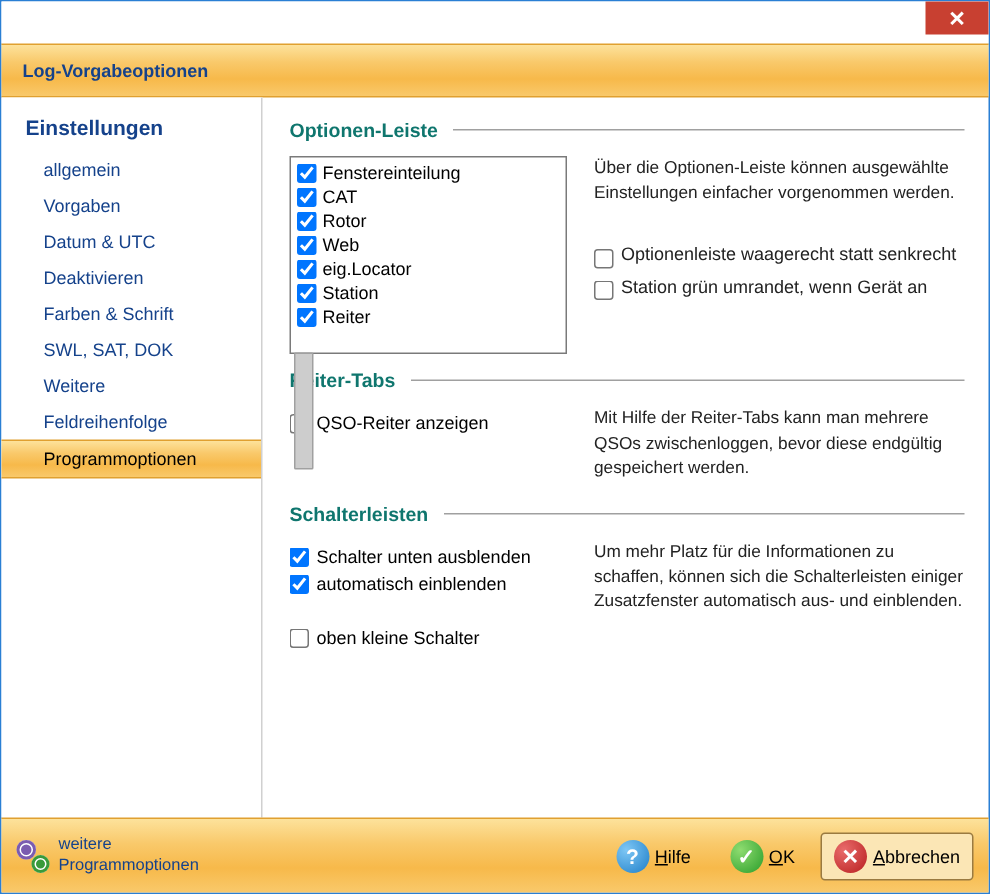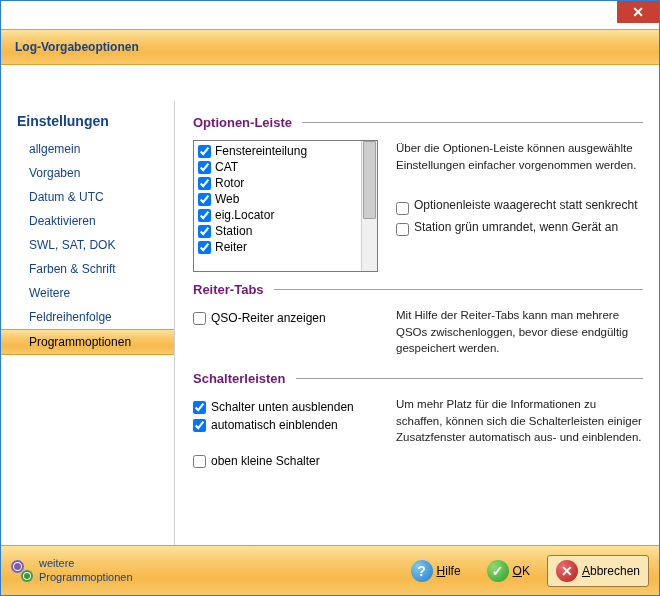--- a/index.html
+++ b/index.html
@@ -6,37 +6,37 @@
 body { font-family: "Segoe UI", Tahoma, sans-serif; font-size: 12px; background: #fff; }
 
 .window { width: 660px; height: 596px; border: 1px solid #2a7fd4; position: relative; display: flex; flex-direction: column; }
 
 .titlebar { height: 28px; background: #fff; display: flex; justify-content: flex-end; }
 .close-btn { width: 42px; height: 22px; background: #c84031; color: #fff; display: flex; align-items: center; justify-content: center; font-size: 14px; font-weight: bold; cursor: pointer; }
 
 .header-band { background: linear-gradient(#fde29b, #f9c96b, #f7b94a, #f9c96b); border-top: 1px solid #e0a030; border-bottom: 1px solid #e0a030; padding: 10px 14px; }
 .header-title { color: #15428b; font-size: 12px; font-weight: bold; }
 
-.content { flex: 1; display: flex; min-height: 0; margin-top: 36px; }
+.content { flex: 1; display: flex; min-height: 0; }
 
 .sidebar { width: 174px; background: #fff; border-right: 1px solid #d0d0d0; padding-top: 8px; }
 .sidebar-heading { color: #15428b; font-size: 14px; font-weight: bold; padding: 4px 12px 8px 16px; }
 .sidebar-item { padding: 5px 12px 5px 28px; color: #15428b; cursor: pointer; font-size: 12px; }
 .sidebar-item.active { background: linear-gradient(#fde29b, #f9c96b, #f7b94a, #f9c96b); border-top: 1px solid #e0a030; border-bottom: 1px solid #e0a030; color: #000; }
 
 .main { flex: 1; padding: 10px 16px 10px 18px; overflow: auto; }
 
-.section-title { color: #701a75; font-weight: bold; font-size: 13px; display: flex; align-items: center; gap: 10px; margin: 4px 0 10px 0; }
+.section-title { color: #0f766e; font-weight: bold; font-size: 13px; display: flex; align-items: center; gap: 10px; margin: 4px 0 10px 0; }
 .section-title::after { content: ""; flex: 1; height: 1px; background: #a0a0a0; }
 
 .row { display: flex; gap: 18px; margin-bottom: 10px; }
 .col-left { width: 185px; flex-shrink: 0; }
 .col-right { flex: 1; font-size: 11.5px; color: #222; line-height: 1.45; }
 
-.listbox { width: 185px; height: 132px; border: 1px solid #7a7a7a; display: flex; background: #fff; }
+.listbox { width: 185px; height: 132px; border: 1px solid #7a7a7a; display: flex; background: #fff; flex-direction: column; }
 .listbox-inner { flex: 1; padding: 2px 4px; overflow: hidden; }
 .listbox-item { display: flex; align-items: center; gap: 4px; font-size: 12px; padding: 0; height: 16px; }
 .listbox-item input { width: 13px; height: 13px; margin: 0; }
 .scrollbar { width: 16px; background: #f0f0f0; border-left: 1px solid #cfcfcf; position: relative; }
 .scroll-thumb { position: absolute; top: 0; left: 1px; right: 1px; height: 78px; background: #cdcdcd; border: 1px solid #a0a0a0; border-radius: 1px; }
 
 .chk { display: flex; align-items: flex-end; gap: 5px; font-size: 12px; margin: 4px 0; }
 .chk input { width: 13px; height: 13px; margin: 0; }
 
 .footer { height: 50px; background: linear-gradient(#fde29b, #f9c96b, #f7b94a, #f9c96b); border-top: 1px solid #e0a030; display: flex; align-items: center; padding: 0 10px; gap: 8px; }
@@ -70,22 +70,22 @@
   </div>
 
   <div class="content">
 
     <div class="sidebar">
       <div class="sidebar-heading">Einstellungen</div>
       <div class="sidebar-item">allgemein</div>
       <div class="sidebar-item">Vorgaben</div>
       <div class="sidebar-item">Datum &amp; UTC</div>
       <div class="sidebar-item">Deaktivieren</div>
+      <div class="sidebar-item">Farben &amp; Schrift</div>
       <div class="sidebar-item">SWL, SAT, DOK</div>
-      <div class="sidebar-item">Farben &amp; Schrift</div>
       <div class="sidebar-item">Weitere</div>
       <div class="sidebar-item">Feldreihenfolge</div>
       <div class="sidebar-item active">Programmoptionen</div>
     </div>
 
     <div class="main">
 
       <div class="section-title">
           <span>Optionen-Leiste</span>
         </div>

